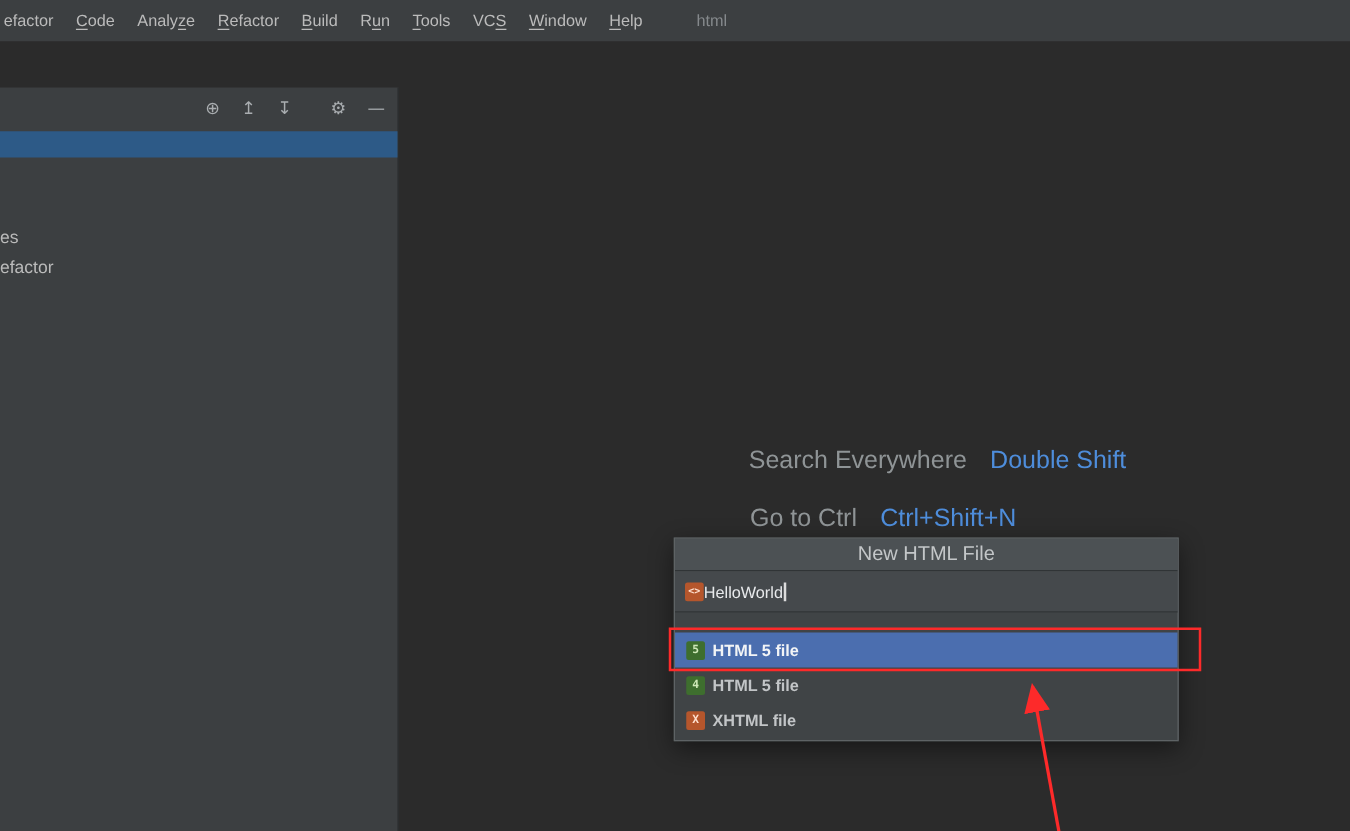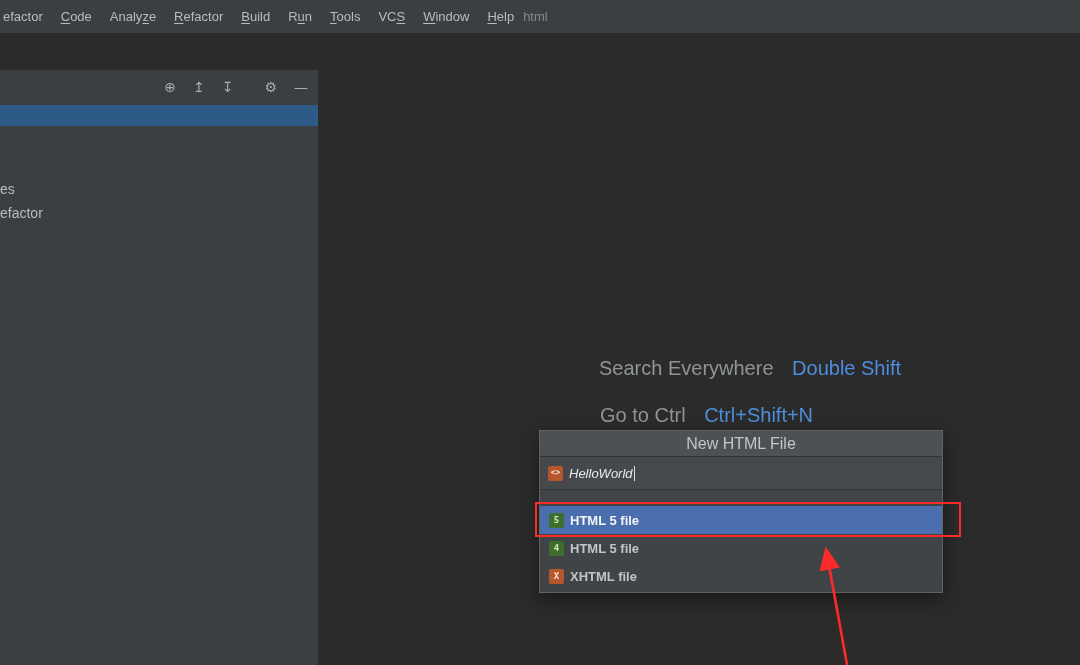--- a/index.html
+++ b/index.html
@@ -12,21 +12,21 @@
   
   .menubar{
     position:absolute;top:0;left:0;right:0;height:33px;
     background:var(--menu-bg,#3c3f41);
     display:flex;align-items:center;font-size:13px;color:#bbbbbb;
   }
   .menu-items{display:flex;align-items:center;height:100%;}
   .menu-item{padding:0 9px;line-height:33px;cursor:default;}
   .menu-item:first-child{padding-left:3px;}
   .menu-item u{text-underline-offset:2px;}
-  .win-title{color:#85898c;font-size:13px;}
+  .win-title{margin-left:34px;color:#85898c;font-size:13px;}
   
   .project-panel{
     position:absolute;top:70px;left:0;width:318px;bottom:0;
     background:var(--panel-bg,#3c3f41);
     border-right:1px solid #292b2c;
   }
   .panel-toolbar{
     height:33px;display:flex;align-items:center;justify-content:flex-end;
     padding-right:10px;gap:17px;color:#a9adb0;
   }
@@ -60,21 +60,21 @@
   .dialog-title{
     height:25px;line-height:25px;text-align:center;font-size:16px;
     background:var(--dialog-header-bg,#4c5154);color:#c3c6c8;
     border-bottom:1px solid #303436;
   }
   .dialog-input{
     height:32px;background:var(--input-bg,#45494c);
     border-bottom:1px solid #303436;
     display:flex;align-items:center;padding-left:8px;cursor:text;
   }
-  .dialog-input .val{color:#e8eaec;font-size:13px;margin-left:6px;font-style:italic;}
+  .dialog-input .val{color:#e8eaec;font-size:13px;}
   .caret{display:inline-block;width:1.5px;height:15px;background:#dcdcdc;margin-left:1px;vertical-align:middle;}
   .file-type-list{margin-top:16px;padding-bottom:2px;}
   .opt{
     height:28px;display:flex;align-items:center;padding-left:9px;
     font-size:13px;color:#c2c5c7;cursor:pointer;
   }
   .opt .opt-label{margin-left:6px;font-weight:bold;}
   .opt.sel{background:var(--selection-blue,#4b6eaf);color:#f2f4f6;}
   
   .file-icon{

